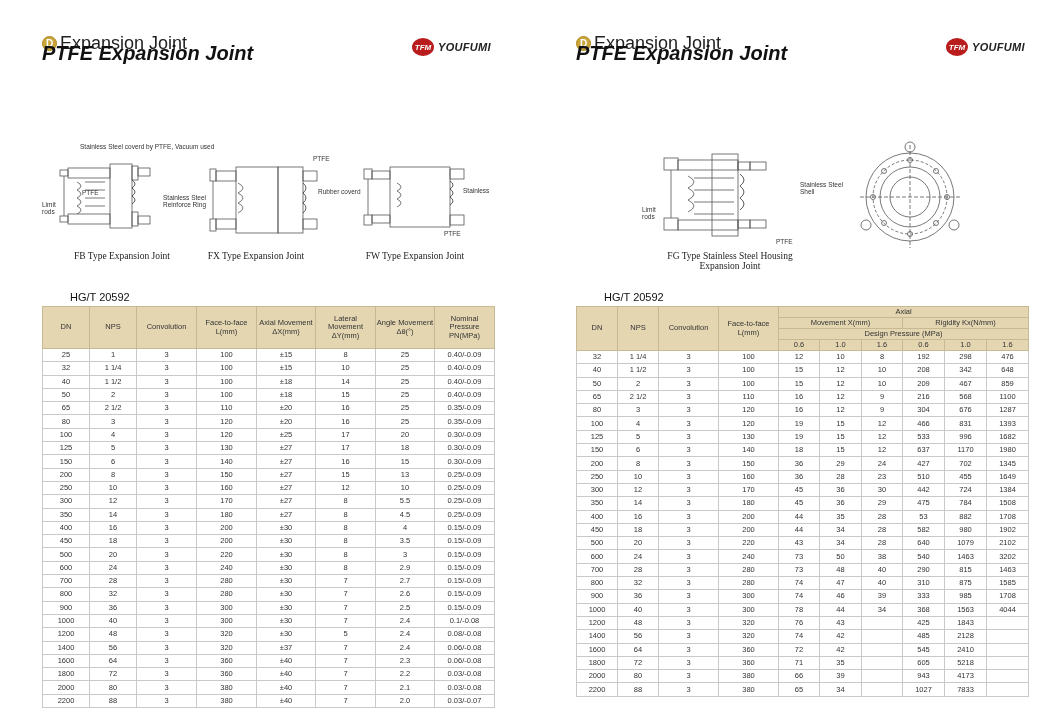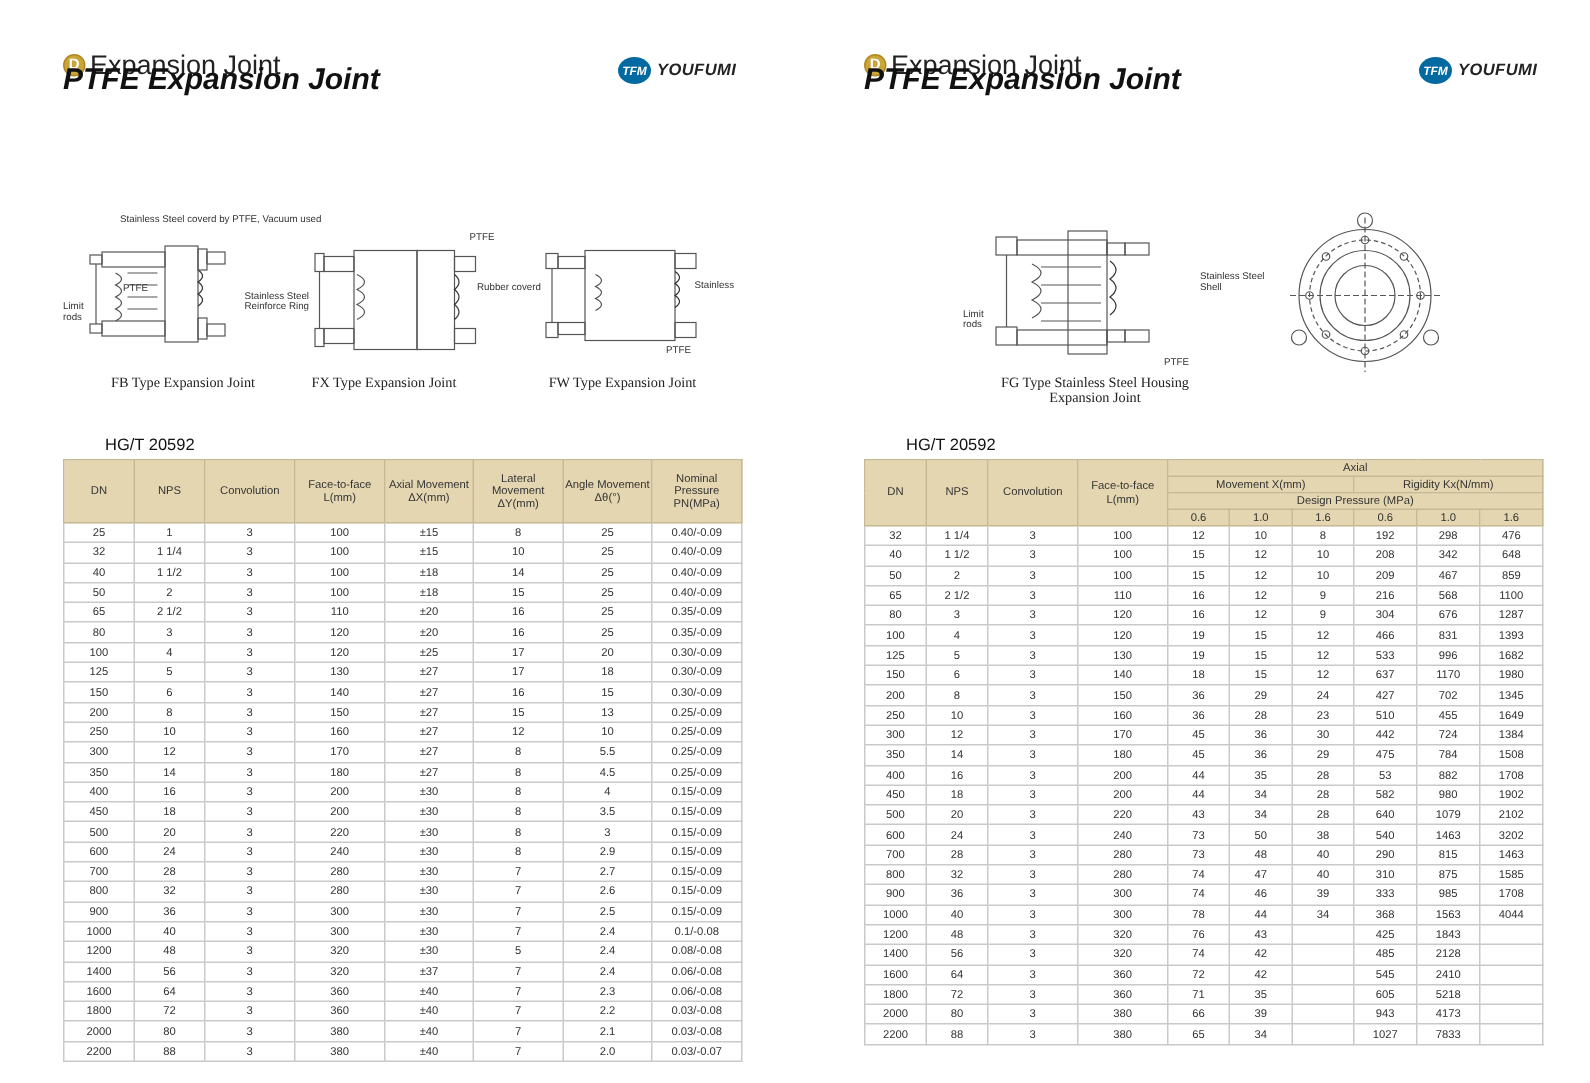--- a/index.html
+++ b/index.html
@@ -5,21 +5,21 @@
   * { box-sizing: border-box; margin: 0; padding: 0; }
   html, body { width: 1060px; height: 722px; background: #ffffff; overflow: hidden; }
   body { font-family: "Liberation Sans", sans-serif; color: #222; position: relative; }
   .page { position: absolute; top: 0; height: 722px; }
   .page.left { left: 0; width: 530px; }
   .page.right { left: 530px; width: 530px; }
   .cat { position: absolute; top: 33px; font-size: 18px; color: #222; display: flex; align-items: center; }
   .cat .dicon { width: 15px; height: 15px; border-radius: 50%; background: #c9a53a; color: #fff; font-size: 10px; font-weight: bold; display: inline-flex; align-items: center; justify-content: center; margin-right: 3px; border: 1px solid #b08a20; }
   .title { position: absolute; top: 42px; font-size: 20px; font-weight: bold; font-style: italic; color: #111; }
   .logo { position: absolute; top: 38px; display: flex; align-items: center; }
-  .logo .mark { width: 22px; height: 18px; border-radius: 50%; background: #0369a1; color: #fff; font-size: 8px; font-weight: bold; font-style: italic; display: inline-flex; align-items: center; justify-content: center; margin-right: 4px; }
+  .logo .mark { width: 22px; height: 18px; border-radius: 50%; background: #b91c1c; color: #fff; font-size: 8px; font-weight: bold; font-style: italic; display: inline-flex; align-items: center; justify-content: center; margin-right: 4px; }
   .logo .name { font-size: 11px; font-weight: bold; font-style: italic; color: #222; letter-spacing: 0.3px; }
   .diagram { position: absolute; }
   .cap { position: absolute; font-size: 9.5px; color: #222; text-align: center; font-family: Liberation Serif, serif; }
   .lbl { position: absolute; font-size: 6.5px; color: #333; line-height: 1.15; }
   .std { position: absolute; top: 291px; font-size: 11px; font-weight: normal; color: #111; margin-left: 28px; }
   table { position: absolute; border-collapse: collapse; table-layout: fixed; font-size: 7.5px; color: #333; }
   th { background: #e5d6b2; border: 1px solid #c7b994; font-weight: normal; color: #333; text-align: center; line-height: 1.15; }
   td { border: 1px solid #c9c9c9; text-align: center; height: 13.3px; line-height: 12px; background: #fff; }
 </style>
 </head>

